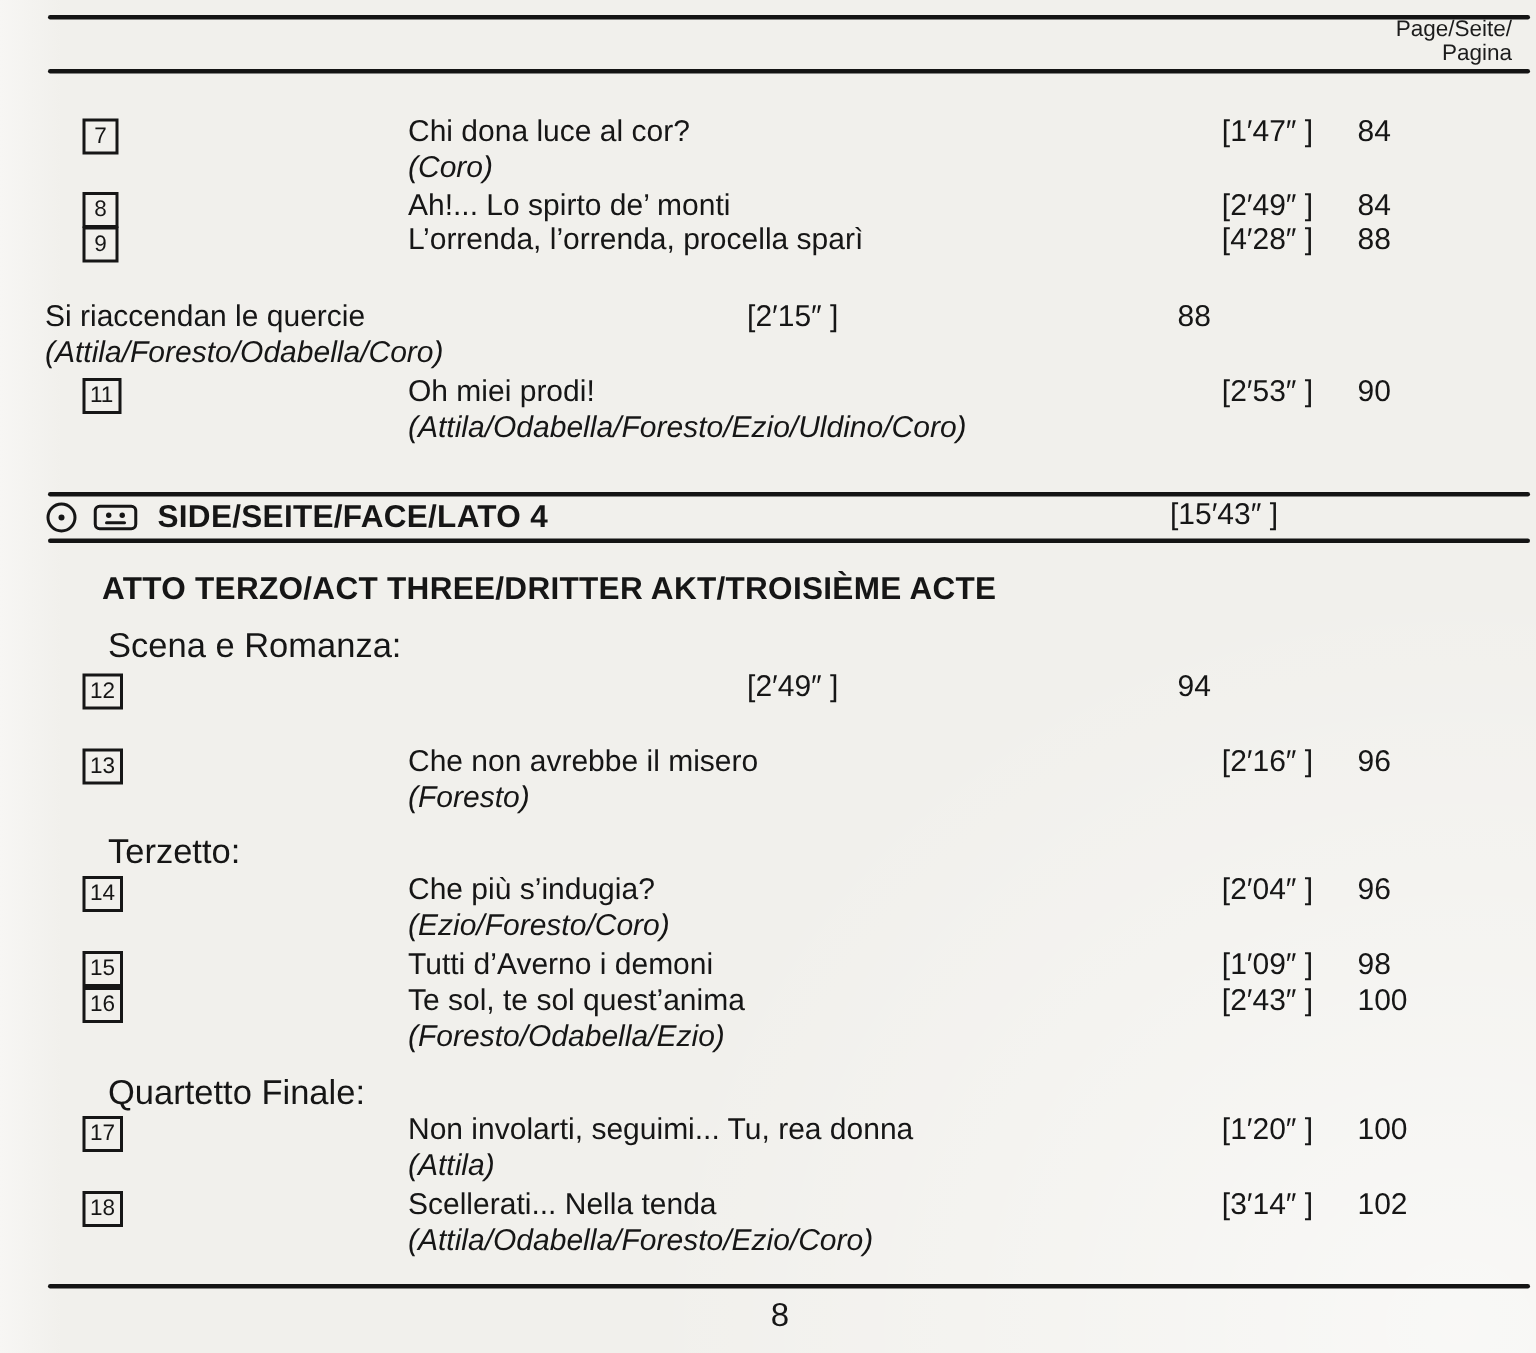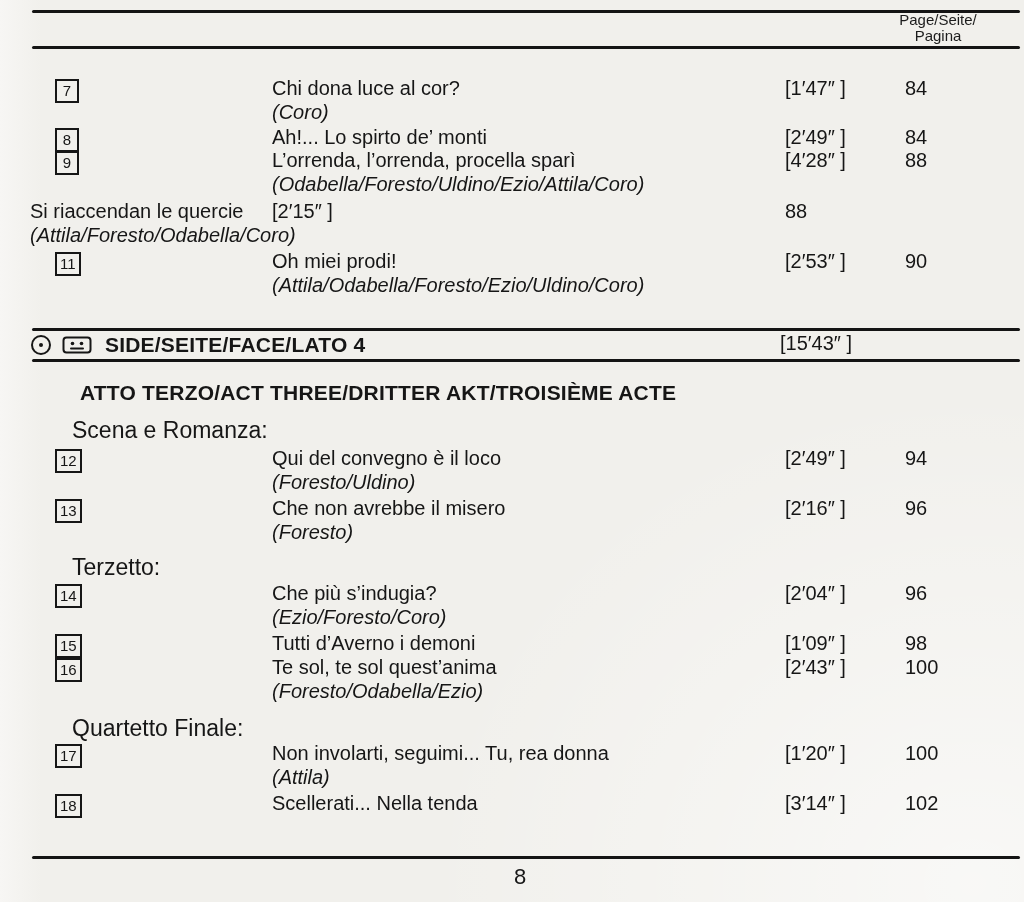--- a/index.html
+++ b/index.html
@@ -12,40 +12,40 @@
     font-family:"Liberation Sans", sans-serif;
     color:#161616;
     overflow:hidden;
   }
   .rule {
     position:absolute; left:32px; width:988px; height:3px;
     background:#141414; border-radius:2px;
   }
   .colhdr {
     position:absolute; top:12px; left:868px; width:140px;
-    font-size:15px; line-height:16px; text-align:center; color:#1c1c1c;
+    font-size:15px; line-height:16px; text-align:right; color:#1c1c1c;
   }
   .track {
     position:absolute; left:30px; width:964px;
     display:grid; grid-template-columns:242px 513px 120px 89px;
     align-items:start;
     font-size:20px; line-height:24px;
   }
   .numcell { padding-left:25px; padding-top:1px; }
   .numbox {
     display:inline-block; border:2px solid #161616;
     min-width:14px; padding:0 3px; height:20px; line-height:20px;
     text-align:center; font-size:15px; background:transparent;
   }
   .cast { font-style:italic; }
-  .dur { white-space:pre; }
+  .dur { white-space:pre;text-align:center; }
   .pg { text-align:left; padding-right:9px; }
   .seclabel { position:absolute; left:72px; font-size:23px; line-height:24px; }
   .actheading {
-    position:absolute; left:80px; font-size:21px; font-weight:bold;
+    position:absolute; left:68px; font-size:21px; font-weight:bold;
     letter-spacing:.2px;
   }
   .band { position:absolute; left:30px; width:964px; height:27px;text-align:center; }
   .band-inner { display:flex; align-items:center; height:27px; }
   .band-label { font-size:21px; font-weight:bold; letter-spacing:.2px; margin-left:13px; }
   .band-dur { position:absolute; left:750px; top:1px; font-size:20px; white-space:pre; }
   .icon { display:inline-block; line-height:0; }
   .icon + .icon { margin-left:10px; }
   .footer-num {
     position:absolute; top:864px; left:0; width:1040px;
@@ -78,21 +78,20 @@
     <div>Ah!... Lo spirto de’ monti</div>
   </div>
   <div class="dur">[2′49″ ]</div>
   <div class="pg">84</div>
 </div>
 
 <div class="track" style="top:148px">
   <div class="numcell"><span class="numbox">9</span></div>
   <div>
     <div>L’orrenda, l’orrenda, procella sparì</div>
-    <div class="cast">(Odabella/Foresto/Uldino/Ezio/Attila/Coro)</div>
   </div>
   <div class="dur">[4′28″ ]</div>
   <div class="pg">88</div>
 </div>
 
 <div class="track" style="top:199px">
   <div>
     <div>Si riaccendan le quercie</div>
     <div class="cast">(Attila/Foresto/Odabella/Coro)</div>
   </div>
@@ -131,24 +130,20 @@
   </div>
   <span class="band-dur">[15′43″ ]</span>
 </div>
 <div class="rule" style="top:359px"></div>
 
 <div class="actheading" style="top:381px">ATTO TERZO/ACT THREE/DRITTER AKT/TROISIÈME ACTE</div>
 <div class="seclabel" style="top:418px">Scena e Romanza:</div>
 
 <div class="track" style="top:446px">
   <div class="numcell"><span class="numbox">12</span></div>
-  <div>
-    <div>Qui del convegno è il loco</div>
-    <div class="cast">(Foresto/Uldino)</div>
-  </div>
   <div class="dur">[2′49″ ]</div>
   <div class="pg">94</div>
 </div>
 
 <div class="track" style="top:496px">
   <div class="numcell"><span class="numbox">13</span></div>
   <div>
     <div>Che non avrebbe il misero</div>
     <div class="cast">(Foresto)</div>
   </div>
@@ -196,19 +191,20 @@
     <div class="cast">(Attila)</div>
   </div>
   <div class="dur">[1′20″ ]</div>
   <div class="pg">100</div>
 </div>
 
 <div class="track" style="top:791px">
   <div class="numcell"><span class="numbox">18</span></div>
   <div>
     <div>Scellerati... Nella tenda</div>
+    <div class="cast">(Attila/Odabella/Foresto/Ezio/Coro)</div>
   </div>
   <div class="dur">[3′14″ ]</div>
   <div class="pg">102</div>
 </div>
 
 <div class="rule" style="top:856px"></div>
 <div class="footer-num">8</div>
 
 </body></html>

